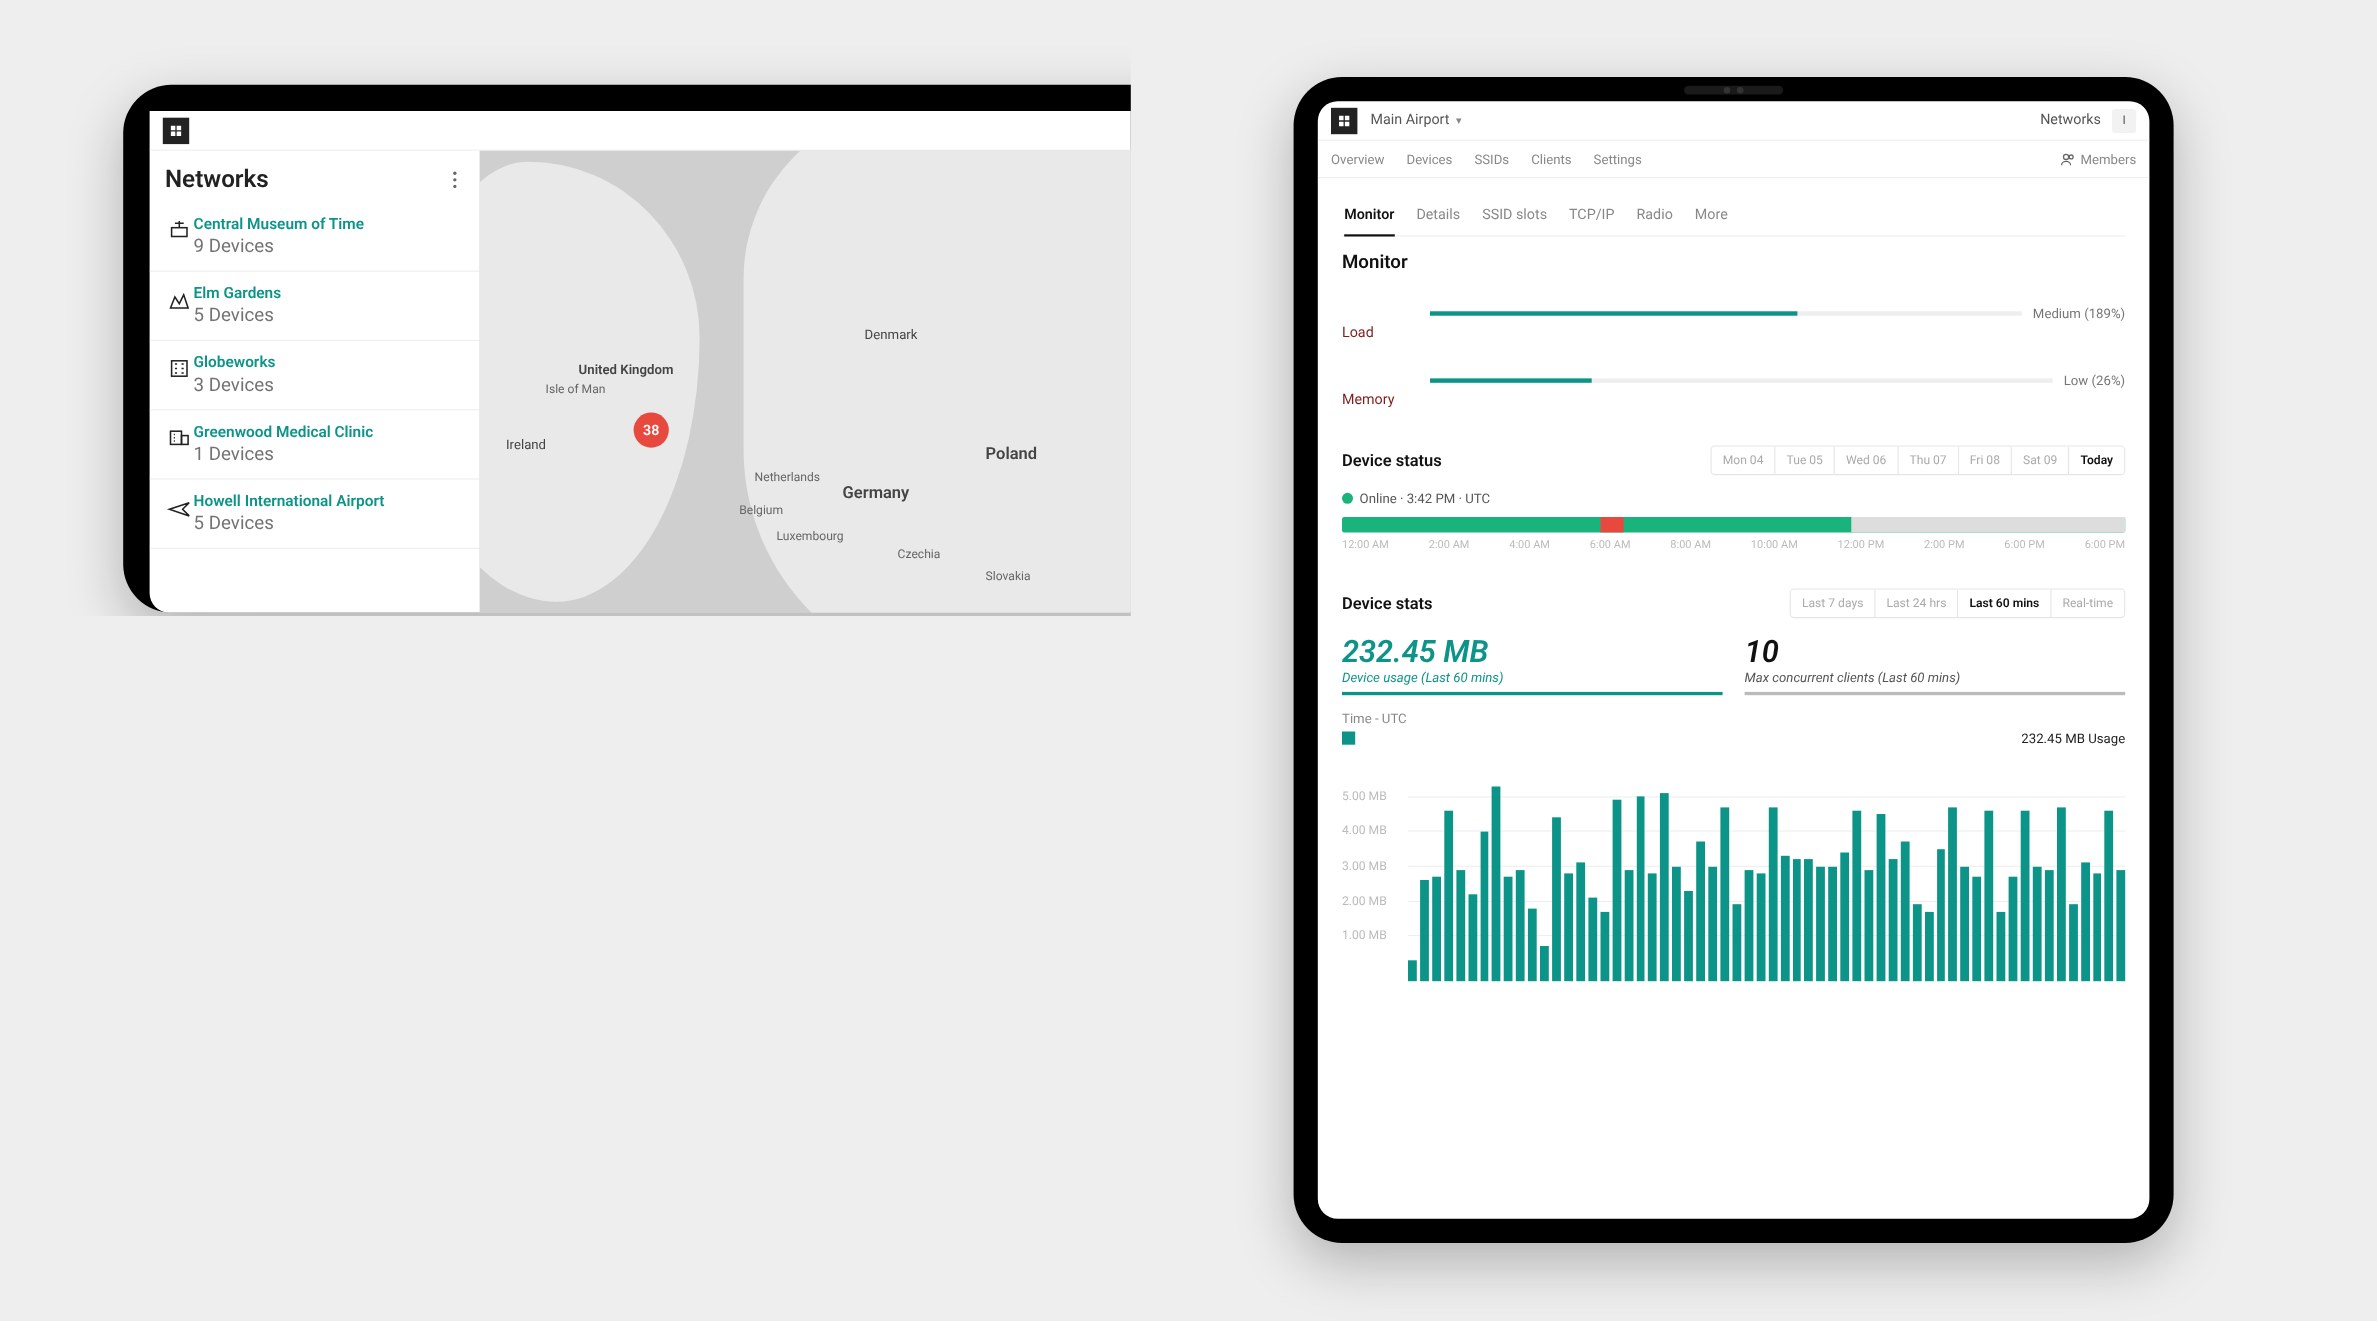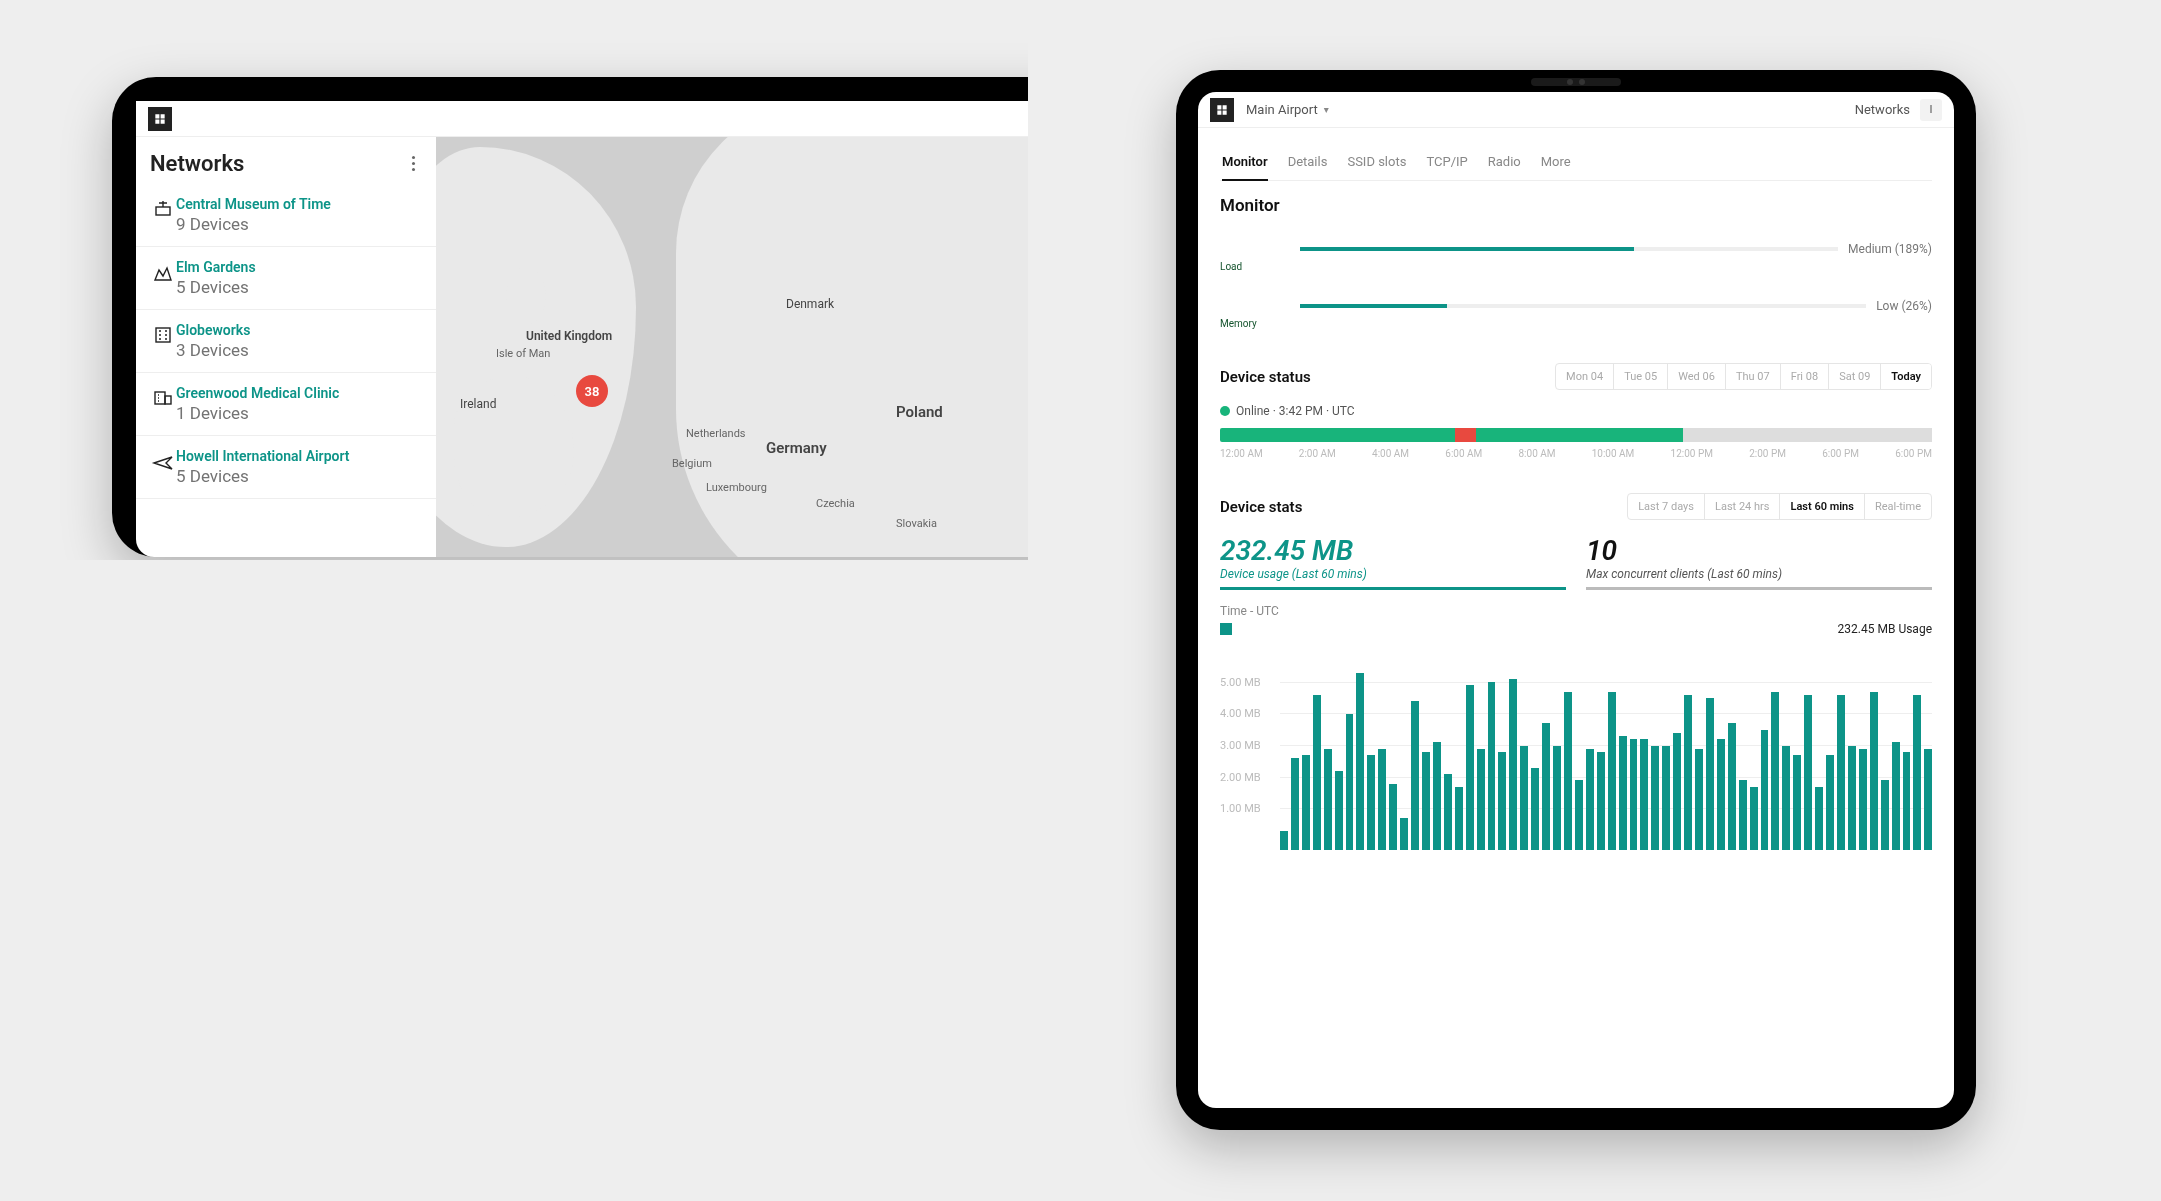--- a/index.html
+++ b/index.html
@@ -70,21 +70,21 @@
   .sw { width:12px;height:12px;}
 
   
   .d3-body { padding:16px 22px; }
   .dev-hdr { display:flex; align-items:center; gap:16px; position:relative; margin-bottom:30px;}
   .avatar { width:60px;height:60px;border-radius:50%; background:radial-gradient(circle at 35% 30%, #fff, #e5e5e5);}
   .status-pill{display:flex;align-items:center;gap:6px;font-size:13px;color:#444;}
   .status-pill .d{width:10px;height:10px;border-radius:50%;background:#18b47b;}
 
   .meter-row{display:flex;align-items:center;margin:10px 0;}
-  .meter-row .lab{width:80px;font-size:10px;color:#14532d;margin-top:36px;}
+  .meter-row .lab{width:80px;font-size:13px;color:#7f1d1d;margin-top:36px;}
   .meter-row .val{font-size:12px;color:#777; margin-left:10px; white-space:nowrap;}
   .track{flex:1;height:4px;background:#eee;position:relative;}
   .track .fill{position:absolute;left:0;top:0;bottom:0;background:#0d9488;}
 
   .seg { display:flex; border:1px solid #e5e5e5; border-radius:4px; overflow:hidden; font-size:11px;}
   .seg span{padding:6px 10px;color:#aaa;cursor:pointer;}
   .seg span+span{border-left:1px solid #e5e5e5;}
   .seg .act{color:#111;font-weight:600;background:#fff;}
 
   .status-bar{height:14px;background:#18b47b;position:relative;border-radius:2px;margin-top:10px;}
@@ -246,20 +246,37 @@
           <span>Main Airport</span>
           <span class="caret">▾</span>
         </div>
         <div class="spacer"></div>
         <span style="margin-right:10px;">Networks</span>
         <div class="sq-btn">
             <span>I</span>
           </div>
       </div>
 
+      <div class="secnav" id="d3-secnav">
+          <span>Overview</span>
+          <span>Devices</span>
+          <span>SSIDs</span>
+          <span>Clients</span>
+          <span>Settings</span>
+
+        <div class="spacer"></div>
+        <span style="display:flex;align-items:center;gap:4px;">
+          <svg width="14" height="14" viewBox="0 0 24 24" fill="none" stroke="#666" stroke-width="2">
+              <circle cx="9" cy="8" r="4"></circle>
+              <path d="M2 21c0-4 4-6 7-6s7 2 7 6"></path>
+              <circle cx="17" cy="8" r="3"></circle>
+            </svg>
+          <span>Members</span>
+        </span>
+      </div>
 
       <div class="d3-body">
 
         <div class="tabs" id="d3-tabs">
             <div class="tab active">Monitor</div>
             <div class="tab">Details</div>
             <div class="tab">SSID slots</div>
             <div class="tab">TCP/IP</div>
             <div class="tab">Radio</div>
             <div class="tab">More</div>

